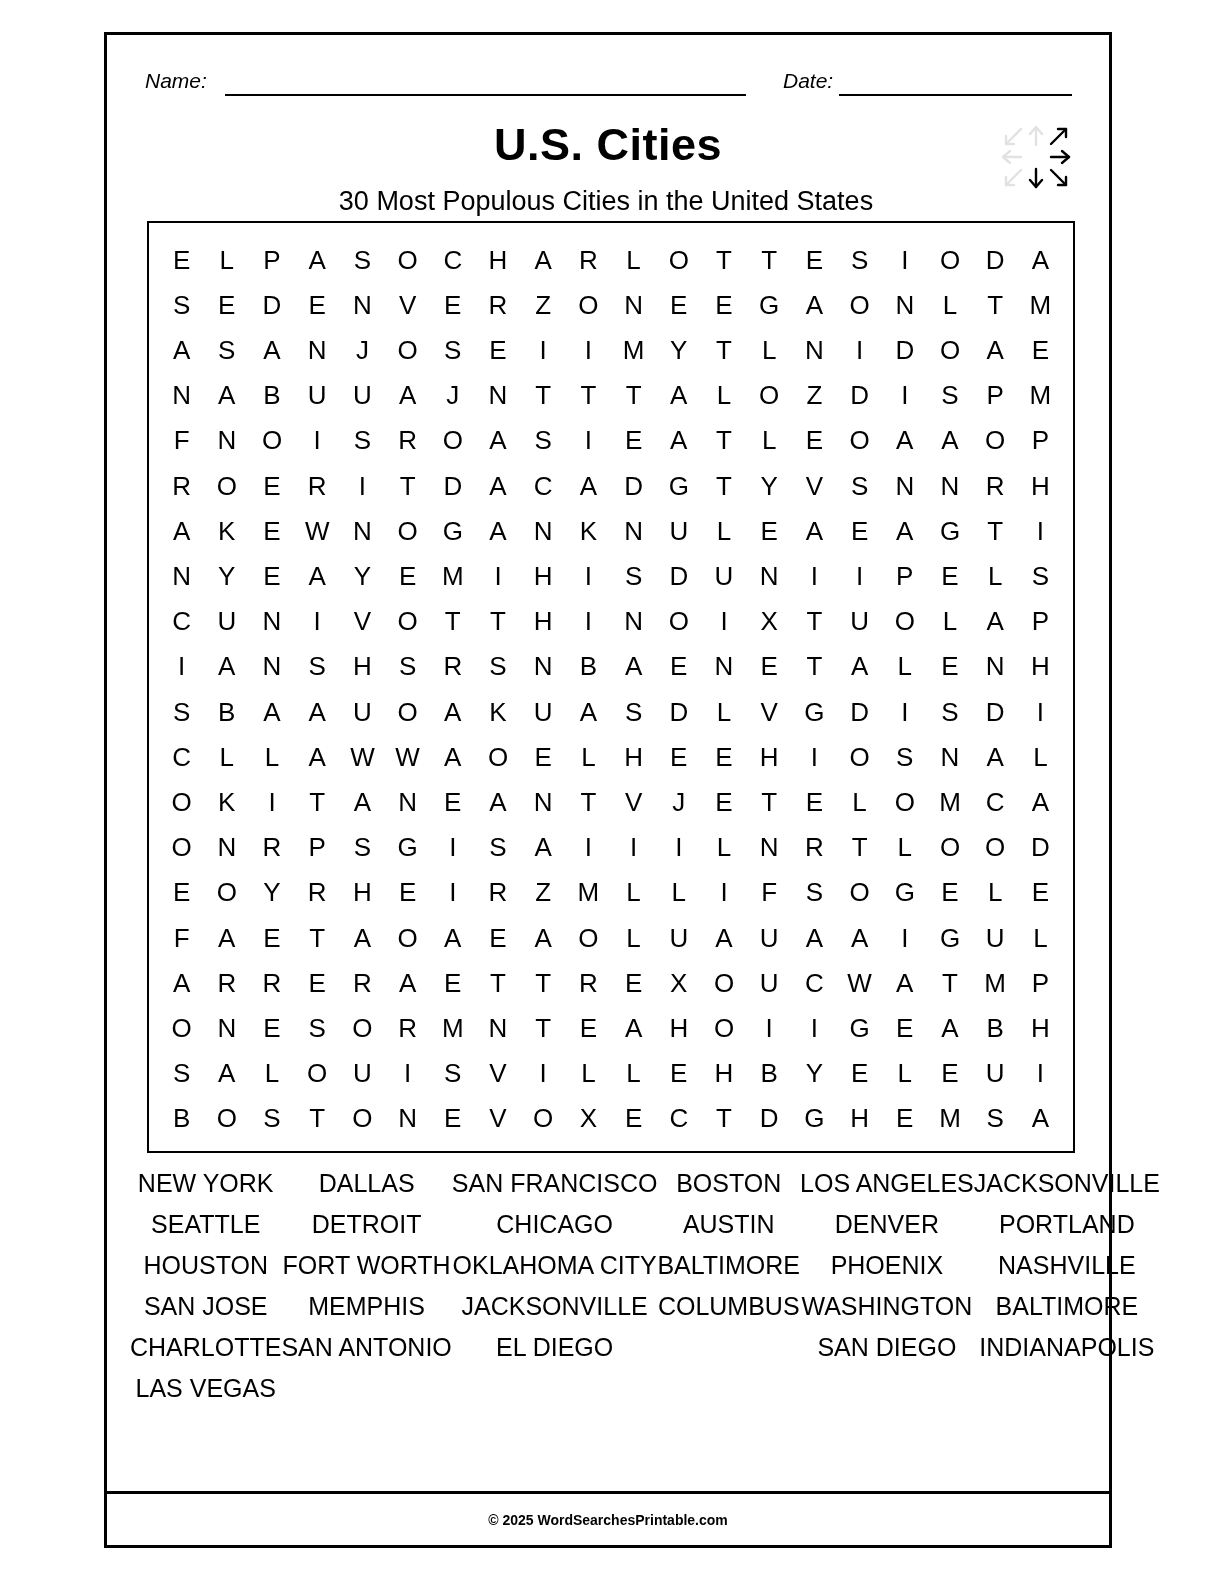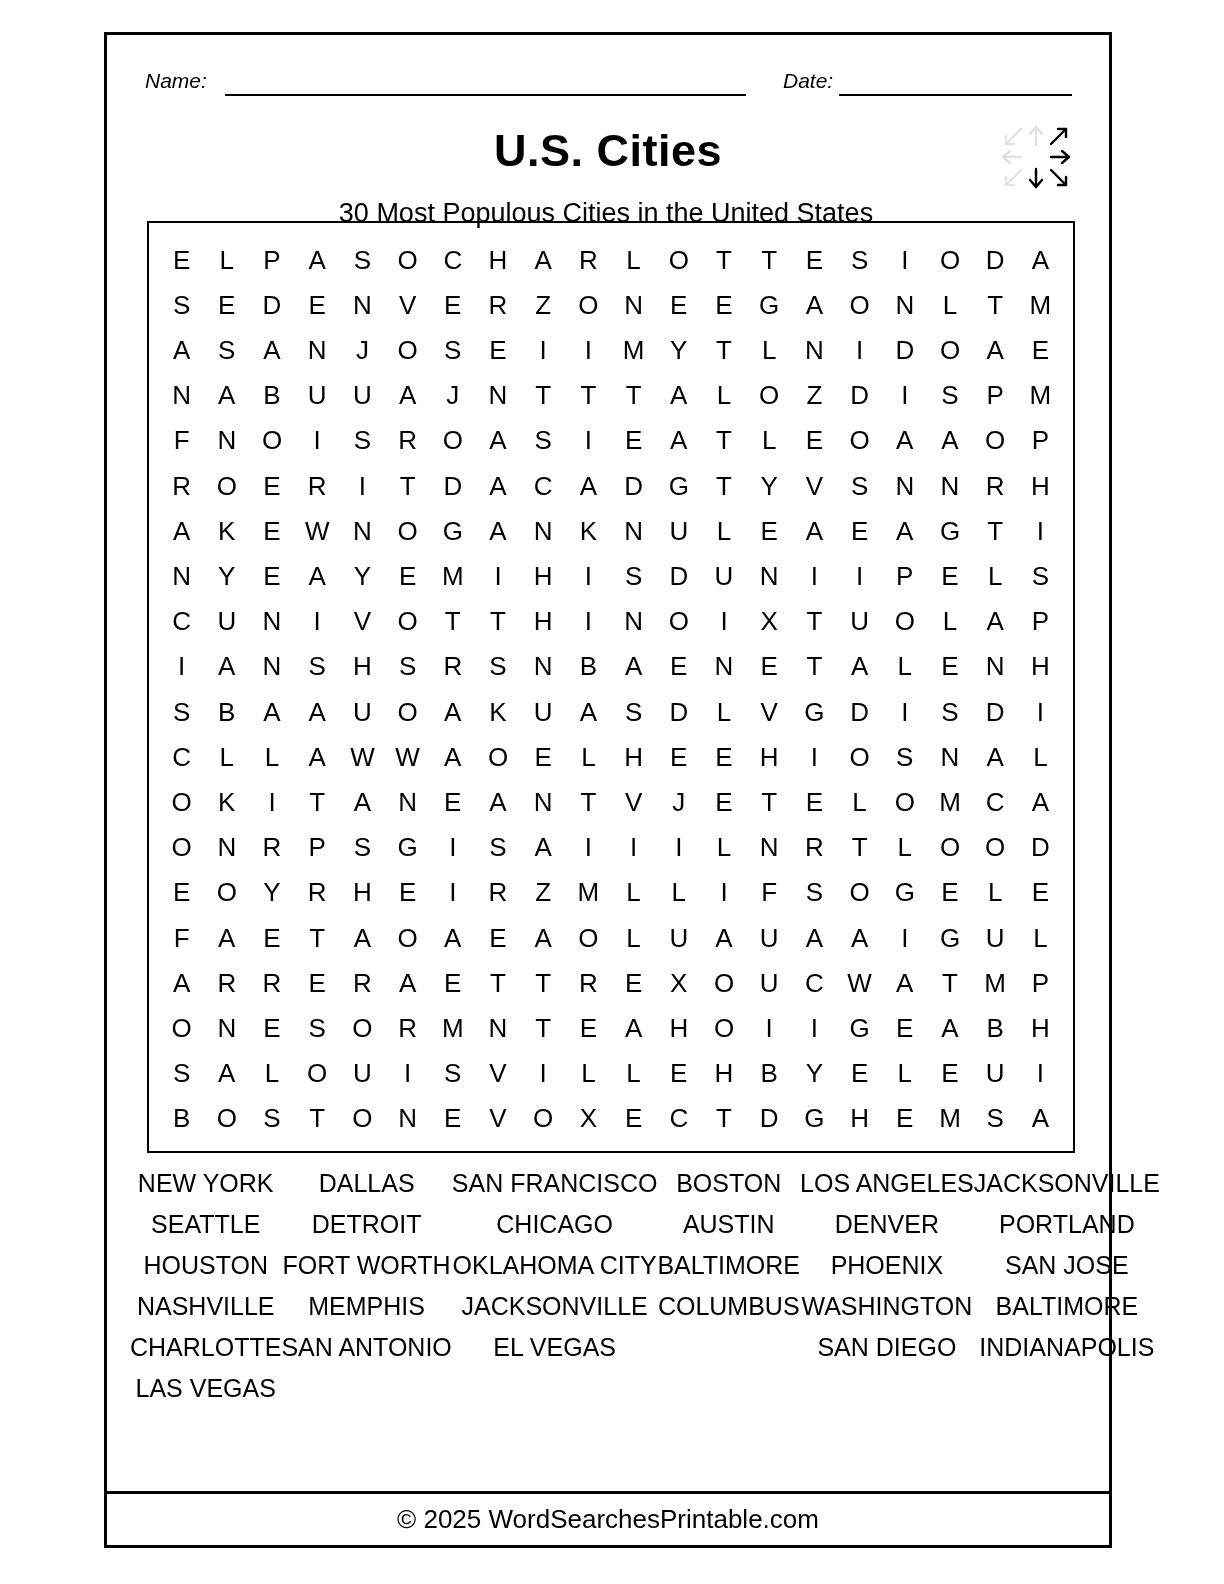--- a/index.html
+++ b/index.html
@@ -58,21 +58,21 @@
     left: 0;
     top: 72px;
     width: 100%;
     text-align: center;
   }
   .title {
     font-size: 45px;
     font-weight: bold;
     letter-spacing: 0.5px;
     line-height: 56px;
-    margin: 16px;
+    margin: 10px;
     font-family: "Liberation Sans", sans-serif;
   }
   .subtitle {
     font-size: 27px;
     line-height: 36px;
     margin: 4px 4px 0 0;
     font-family: "Liberation Sans", sans-serif;
   }
 
   
@@ -142,23 +142,24 @@
     bottom: 0;
     width: 100%;
     height: 54px;
     border-top: 3px solid #000;
     box-sizing: border-box;
     display: flex;
     align-items: center;
     justify-content: center;
   }
   .footer-text {
-    font-size: 26px;
+    font-size: 14px;
     font-family: "Liberation Sans", sans-serif;
     color: #000;
+    font-weight: bold;
   }
 </style>
 </head>
 <body>
 
 <div class="page">
 
   <div class="nameline">
     <span class="nd-label name">Name:</span>
     <div class="nd-rule name-rule"></div>
@@ -634,30 +635,30 @@
       <div class="word">DETROIT</div>
       <div class="word">CHICAGO</div>
       <div class="word">AUSTIN</div>
       <div class="word">DENVER</div>
       <div class="word">PORTLAND</div>
       <div class="word">HOUSTON</div>
       <div class="word">FORT WORTH</div>
       <div class="word">OKLAHOMA CITY</div>
       <div class="word">BALTIMORE</div>
       <div class="word">PHOENIX</div>
+      <div class="word">NASHVILLE</div>
       <div class="word">SAN JOSE</div>
-      <div class="word">NASHVILLE</div>
       <div class="word">MEMPHIS</div>
       <div class="word">JACKSONVILLE</div>
       <div class="word">COLUMBUS</div>
       <div class="word">WASHINGTON</div>
       <div class="word">BALTIMORE</div>
       <div class="word">CHARLOTTE</div>
       <div class="word">SAN ANTONIO</div>
-      <div class="word">EL VEGAS</div>
+      <div class="word">EL DIEGO</div>
       <div class="word empty"></div>
       <div class="word">SAN DIEGO</div>
       <div class="word">INDIANAPOLIS</div>
       <div class="word">LAS VEGAS</div>
       <div class="word empty"></div>
     </div>
 
   <div class="footer">
     <span class="footer-text">© 2025 WordSearchesPrintable.com</span>
   </div>

